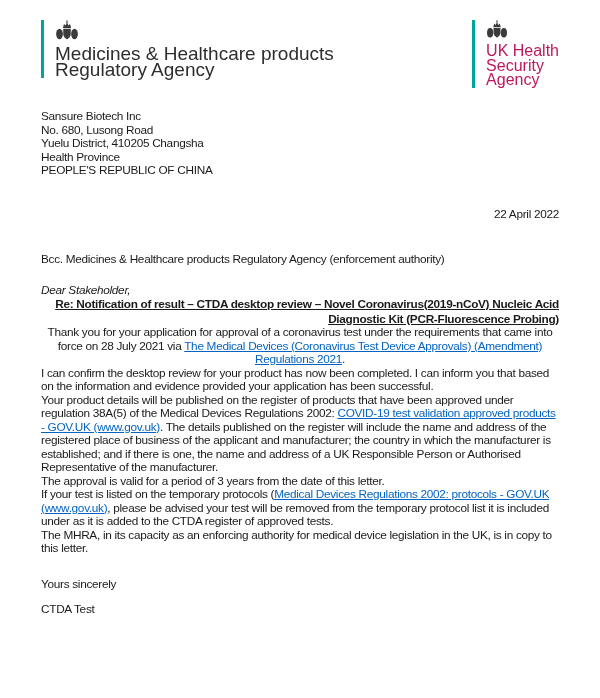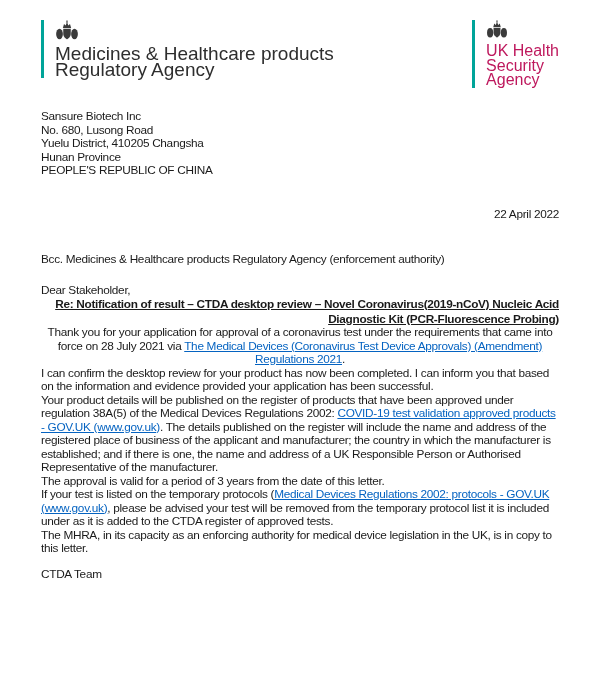--- a/index.html
+++ b/index.html
@@ -23,21 +23,21 @@
   .logo-bar { width: 3px; background: #00A499; margin-right: 11px; }
   .logo-content { display: flex; flex-direction: column; justify-content: flex-start; }
   .crest { display: block; margin-bottom: 4px; }
   .mhra-text { font-size: 19px; letter-spacing: 0; line-height: 16px; color: #2e2e2e; }
   .ukhsa-text { font-size: 16px; letter-spacing: 0; line-height: 14.5px; color: #be185d; }
   
   .address { margin-top: 18px; }
   .address div { line-height: 13.5px; }
   .date-line { margin-top: 30px; text-align: right; }
   .bcc-line { margin-top: 32px; }
-  .salutation { margin-top: 17px; }
+  .salutation { margin-top: 17px; font-style: italic; }
   .subject {
     font-weight: bold;
     text-decoration: underline;
     line-height: 14.5px;
     text-align: right;
   }
   p.para { margin: 0; }
   .mt-9  { margin-top: 9px; text-align: center; }
   .mt-11 { margin-top: 11px; }
   .mt-7  { margin-top: 7px; }
@@ -88,21 +88,21 @@
         <div class="ukhsa-text">Agency</div>
       </div>
     </div>
 
   </div>
 
   <div class="address">
     <div>Sansure Biotech Inc</div>
     <div>No. 680, Lusong Road</div>
     <div>Yuelu District, 410205 Changsha</div>
-    <div>Hunan Province</div>
+    <div>Health Province</div>
     <div>PEOPLE'S REPUBLIC OF CHINA</div>
   </div>
 
   <div class="date-line">22 April 2022</div>
 
   <div class="bcc-line">Bcc. Medicines &amp; Healthcare products Regulatory Agency (enforcement authority)</div>
 
   <div class="salutation">Dear Stakeholder,</div>
 
   <div class="subject">Re: Notification of result – CTDA desktop review – Novel Coronavirus(2019-nCoV) Nucleic Acid Diagnostic Kit (PCR-Fluorescence Probing)</div>
@@ -112,15 +112,16 @@
   <p class="para mt-11">I can confirm the desktop review for your product has now been completed. I can inform you that based on the information and evidence provided your application has been successful.</p>
 
   <p class="para mt-7"><span>Your product details will be published on the register of products that have been approved under regulation 38A(5) of the Medical Devices Regulations 2002: </span><a class="doclink">COVID-19 test validation approved products - GOV.UK (www.gov.uk)</a><span>. The details published on the register will include the name and address of the registered place of business of the applicant and manufacturer; the country in which the manufacturer is established; and if there is one, the name and address of a UK Responsible Person or Authorised Representative of the manufacturer.</span></p>
 
   <p class="para mt-13">The approval is valid for a period of 3 years from the date of this letter.</p>
 
   <p class="para mt-11"><span>If your test is listed on the temporary protocols (</span><a class="doclink">Medical Devices Regulations 2002: protocols - GOV.UK (www.gov.uk)</a><span>, please be advised your test will be removed from the temporary protocol list it is included under as it is added to the CTDA register of approved tests.</span></p>
 
   <p class="para mt-2">The MHRA, in its capacity as an enforcing authority for medical device legislation in the UK, is in copy to this letter.</p>
 
-  <div class="signoff">CTDA Team</div>
+  <div class="closing">Yours sincerely</div>
+  <div class="signoff">CTDA Test</div>
 
 </div>
 
 </body></html>

